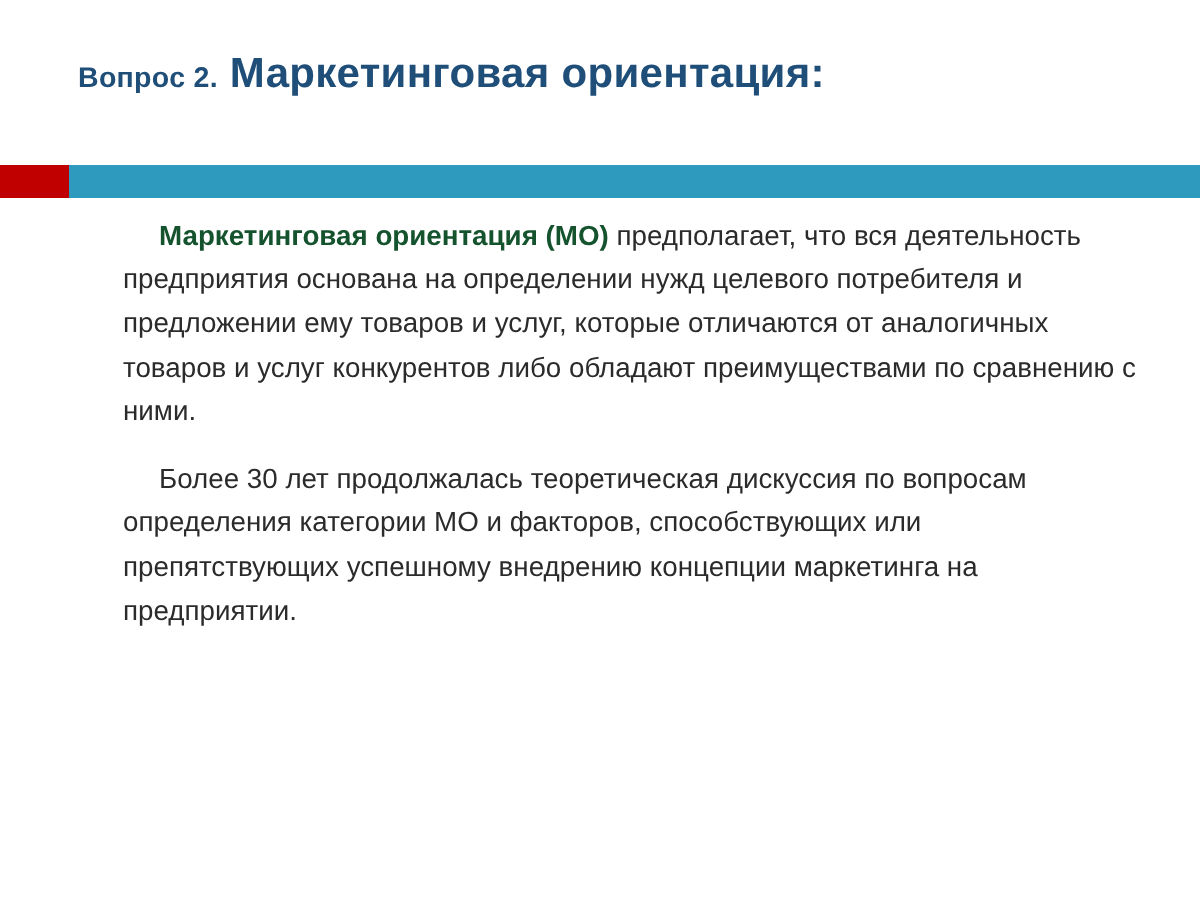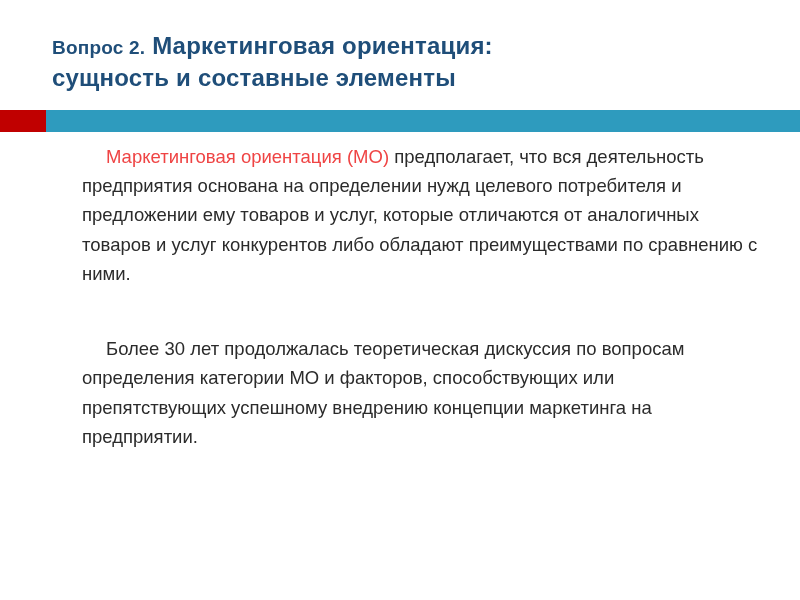--- a/index.html
+++ b/index.html
@@ -32,21 +32,21 @@
     font-weight: bold;
     color: #1F4E79;
     line-height: 1.35;
     letter-spacing: 0.2px;
     margin: 0;
   }
   .slide-title .kicker {
     font-size: 19px;
   }
   .slide-title .main {
-    font-size: 24px;
+    font-size: 28px;
   }
 
   
   .bar-red {
     position: absolute;
     left: 0px;
     top: 110px;
     width: 46px;
     height: 22px;
     background: #C00000;
@@ -72,37 +72,36 @@
     color: #2b2b2b;
     line-height: 1.58;
     margin: 0 0 0 0;
     text-align: left;
   }
   .para .indent {
     display: inline-block;
     width: 24px;
   }
   .para b {
-    font-weight: normal;
-    color: #ef4444;
+    font-weight: bold;
+    color: #14532d;
     text-align: right;
   }
   .para-2 {
-    margin-top: 46px;
+    margin-top: 16px;
   }
 </style>
 </head>
 <body>
 
 <div class="slide">
 
   <div class="title-area">
     <h1 class="slide-title">
       <span class="kicker">Вопрос 2.</span><span class="main"> Маркетинговая ориентация:</span><br>
-      <span class="main">сущность и составные элементы</span>
     </h1>
   </div>
 
   <div class="bar-red"></div>
   <div class="bar-blue"></div>
 
   <div class="content">
     <p class="para para-1">
       <span class="indent"></span><b>Маркетинговая ориентация (МО)</b><span> предполагает, что вся деятельность предприятия основана на определении нужд целевого потребителя  и предложении ему товаров и услуг, которые отличаются от аналогичных товаров и услуг конкурентов либо обладают преимуществами по сравнению с ними.</span>
     </p>

